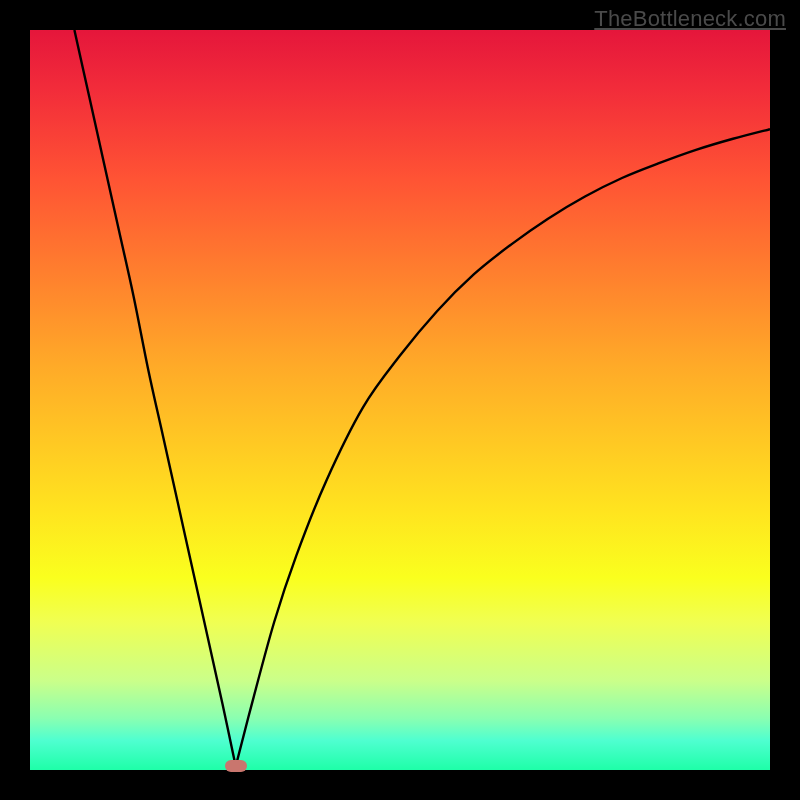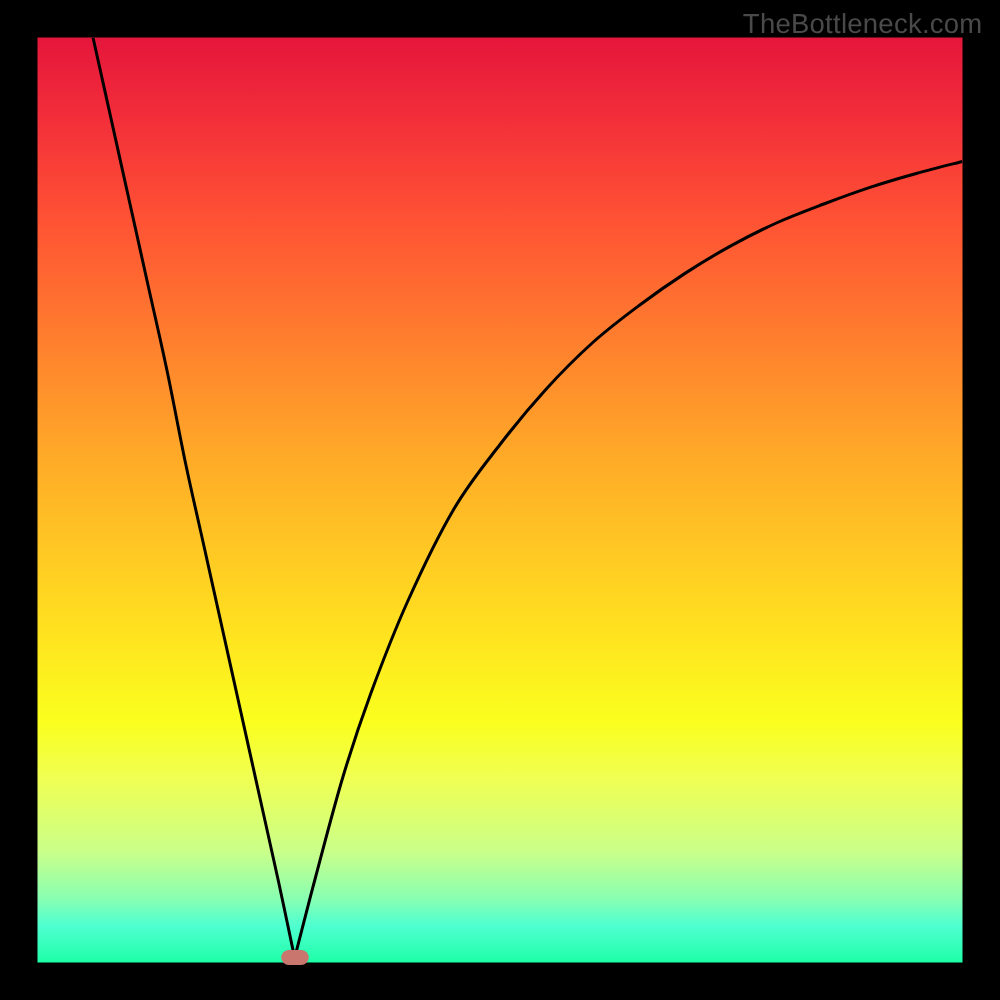--- a/index.html
+++ b/index.html
@@ -32,20 +32,21 @@
     );
   }
   .attribution {
     position: absolute;
     top: 6px;
     right: 14px;
     color: #4a4a4a;
     font-size: 22px;
     font-weight: 500;
     letter-spacing: 0.2px;
+    text-decoration: underline;
   }
   svg.curve {
     position: absolute;
     left: 30px;
     top: 30px;
     width: 740px;
     height: 740px;
   }
   .marker {
     position: absolute;

